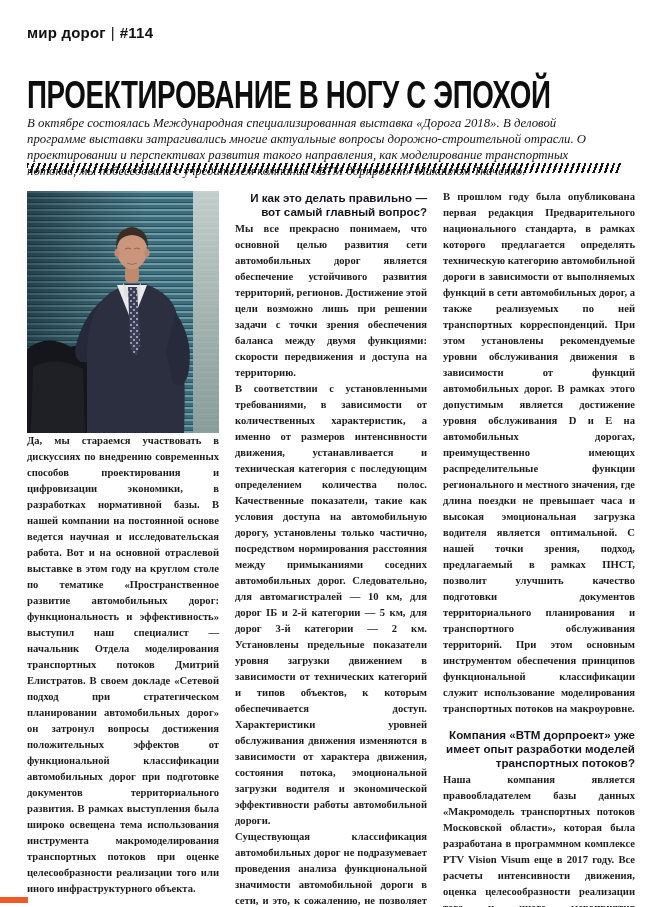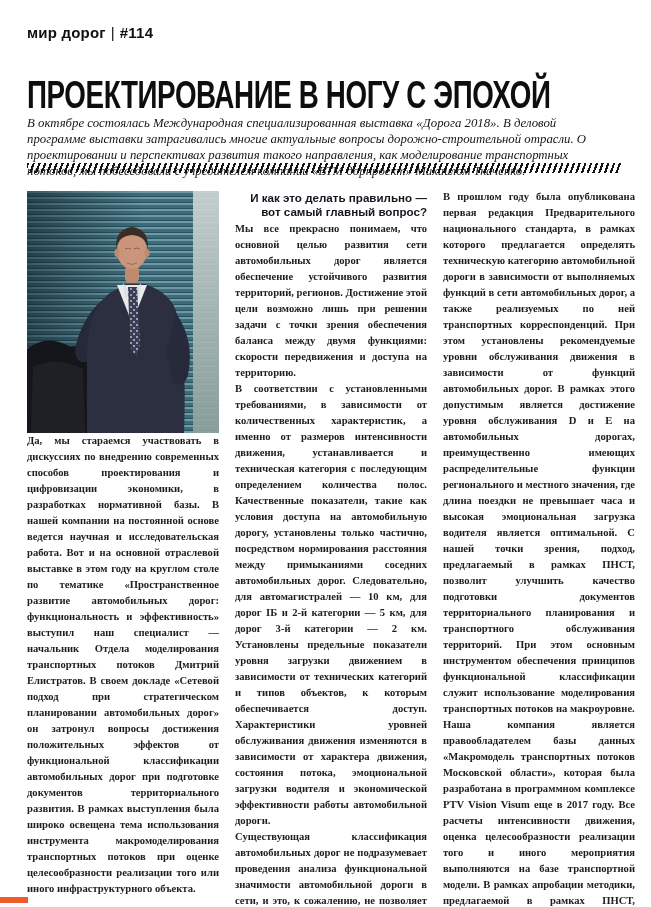--- a/index.html
+++ b/index.html
@@ -139,20 +139,21 @@
     <div class="col">
       <p class="q first">И как это делать правильно — вот самый главный вопрос?</p>
       <p class="body-p">Мы все прекрасно понимаем, что основной целью развития сети автомобильных дорог является обеспечение устойчивого развития территорий, регионов. Достижение этой цели возможно лишь при решении задачи с точки зрения обеспечения баланса между двумя функциями: скорости передвижения и доступа на территорию.</p>
       <p class="body-p">В соответствии с установленными требованиями, в зависимости от количественных характеристик, а именно от размеров интенсивности движения, устанавливается и техническая категория с последующим определением количества полос. Качественные показатели, такие как условия доступа на автомобильную дорогу, установлены только частично, посредством нормирования расстояния между примыканиями соседних автомобильных дорог. Следовательно, для автомагистралей — 10 км, для дорог IБ и 2-й категории — 5 км, для дорог 3-й категории — 2 км. Установлены предельные показатели уровня загрузки движением в зависимости от технических категорий и типов объектов, к которым обеспечивается доступ. Характеристики уровней обслуживания движения изменяются в зависимости от характера движения, состояния потока, эмоциональной загрузки водителя и экономической эффективности работы автомобильной дороги.</p>
       <p class="body-p">Существующая классификация автомобильных дорог не подразумевает проведения анализа функциональной значимости автомобильной дороги в сети, и это, к сожалению, не позволяет решить задачи по поиску верного баланса между мобильностью и условиями доступа на территорию.</p>
       <p class="q">Как вы считаете, принятые стандарты — ПНСТ — помогут в решении этого клубка проблем? Или могут создать еще большие сложности?</p>
     </div>
 
     <div class="col">
       <p class="body-p">В прошлом году была опубликована первая редакция Предварительного национального стандарта, в рамках которого предлагается определять техническую категорию автомобильной дороги в зависимости от выполняемых функций в сети автомобильных дорог, а также реализуемых по ней транспортных корреспонденций. При этом установлены рекомендуемые уровни обслуживания движения в зависимости от функций автомобильных дорог. В рамках этого допустимым является достижение уровня обслуживания D и E на автомобильных дорогах, преимущественно имеющих распределительные функции регионального и местного значения, где длина поездки не превышает часа и высокая эмоциональная загрузка водителя является оптимальной. С нашей точки зрения, подход, предлагаемый в рамках ПНСТ, позволит улучшить качество подготовки документов территориального планирования и транспортного обслуживания территорий. При этом основным инструментом обеспечения принципов функциональной классификации служит использование моделирования транспортных потоков на макроуровне.</p>
+      <p class="q">Компания «ВТМ дорпроект» уже имеет опыт разработки моделей транспортных потоков?</p>
       <p class="body-p">Наша компания является правообладателем базы данных «Макромодель транспортных потоков Московской области», которая была разработана в программном комплексе PTV Vision Visum еще в 2017 году. Все расчеты интенсивности движения, оценка целесообразности реализации того и иного мероприятия выполняются на базе транспортной модели. В рамках апробации методики, предлагаемой в рамках ПНСТ, определяется район тяготения автомобильной дороги, проводится детальное транспортное районирование территории, населенные пункты ранжируются в зависимости от численности населения и административной значимости с учетом перспективного градостроительного развития и землепользования. Определяются транспортные корреспонденции и их дальности,</p>
     </div>
 
   </div>
 
   <div class="corner-tab"></div>
 
 </div>
 
 </body></html>

